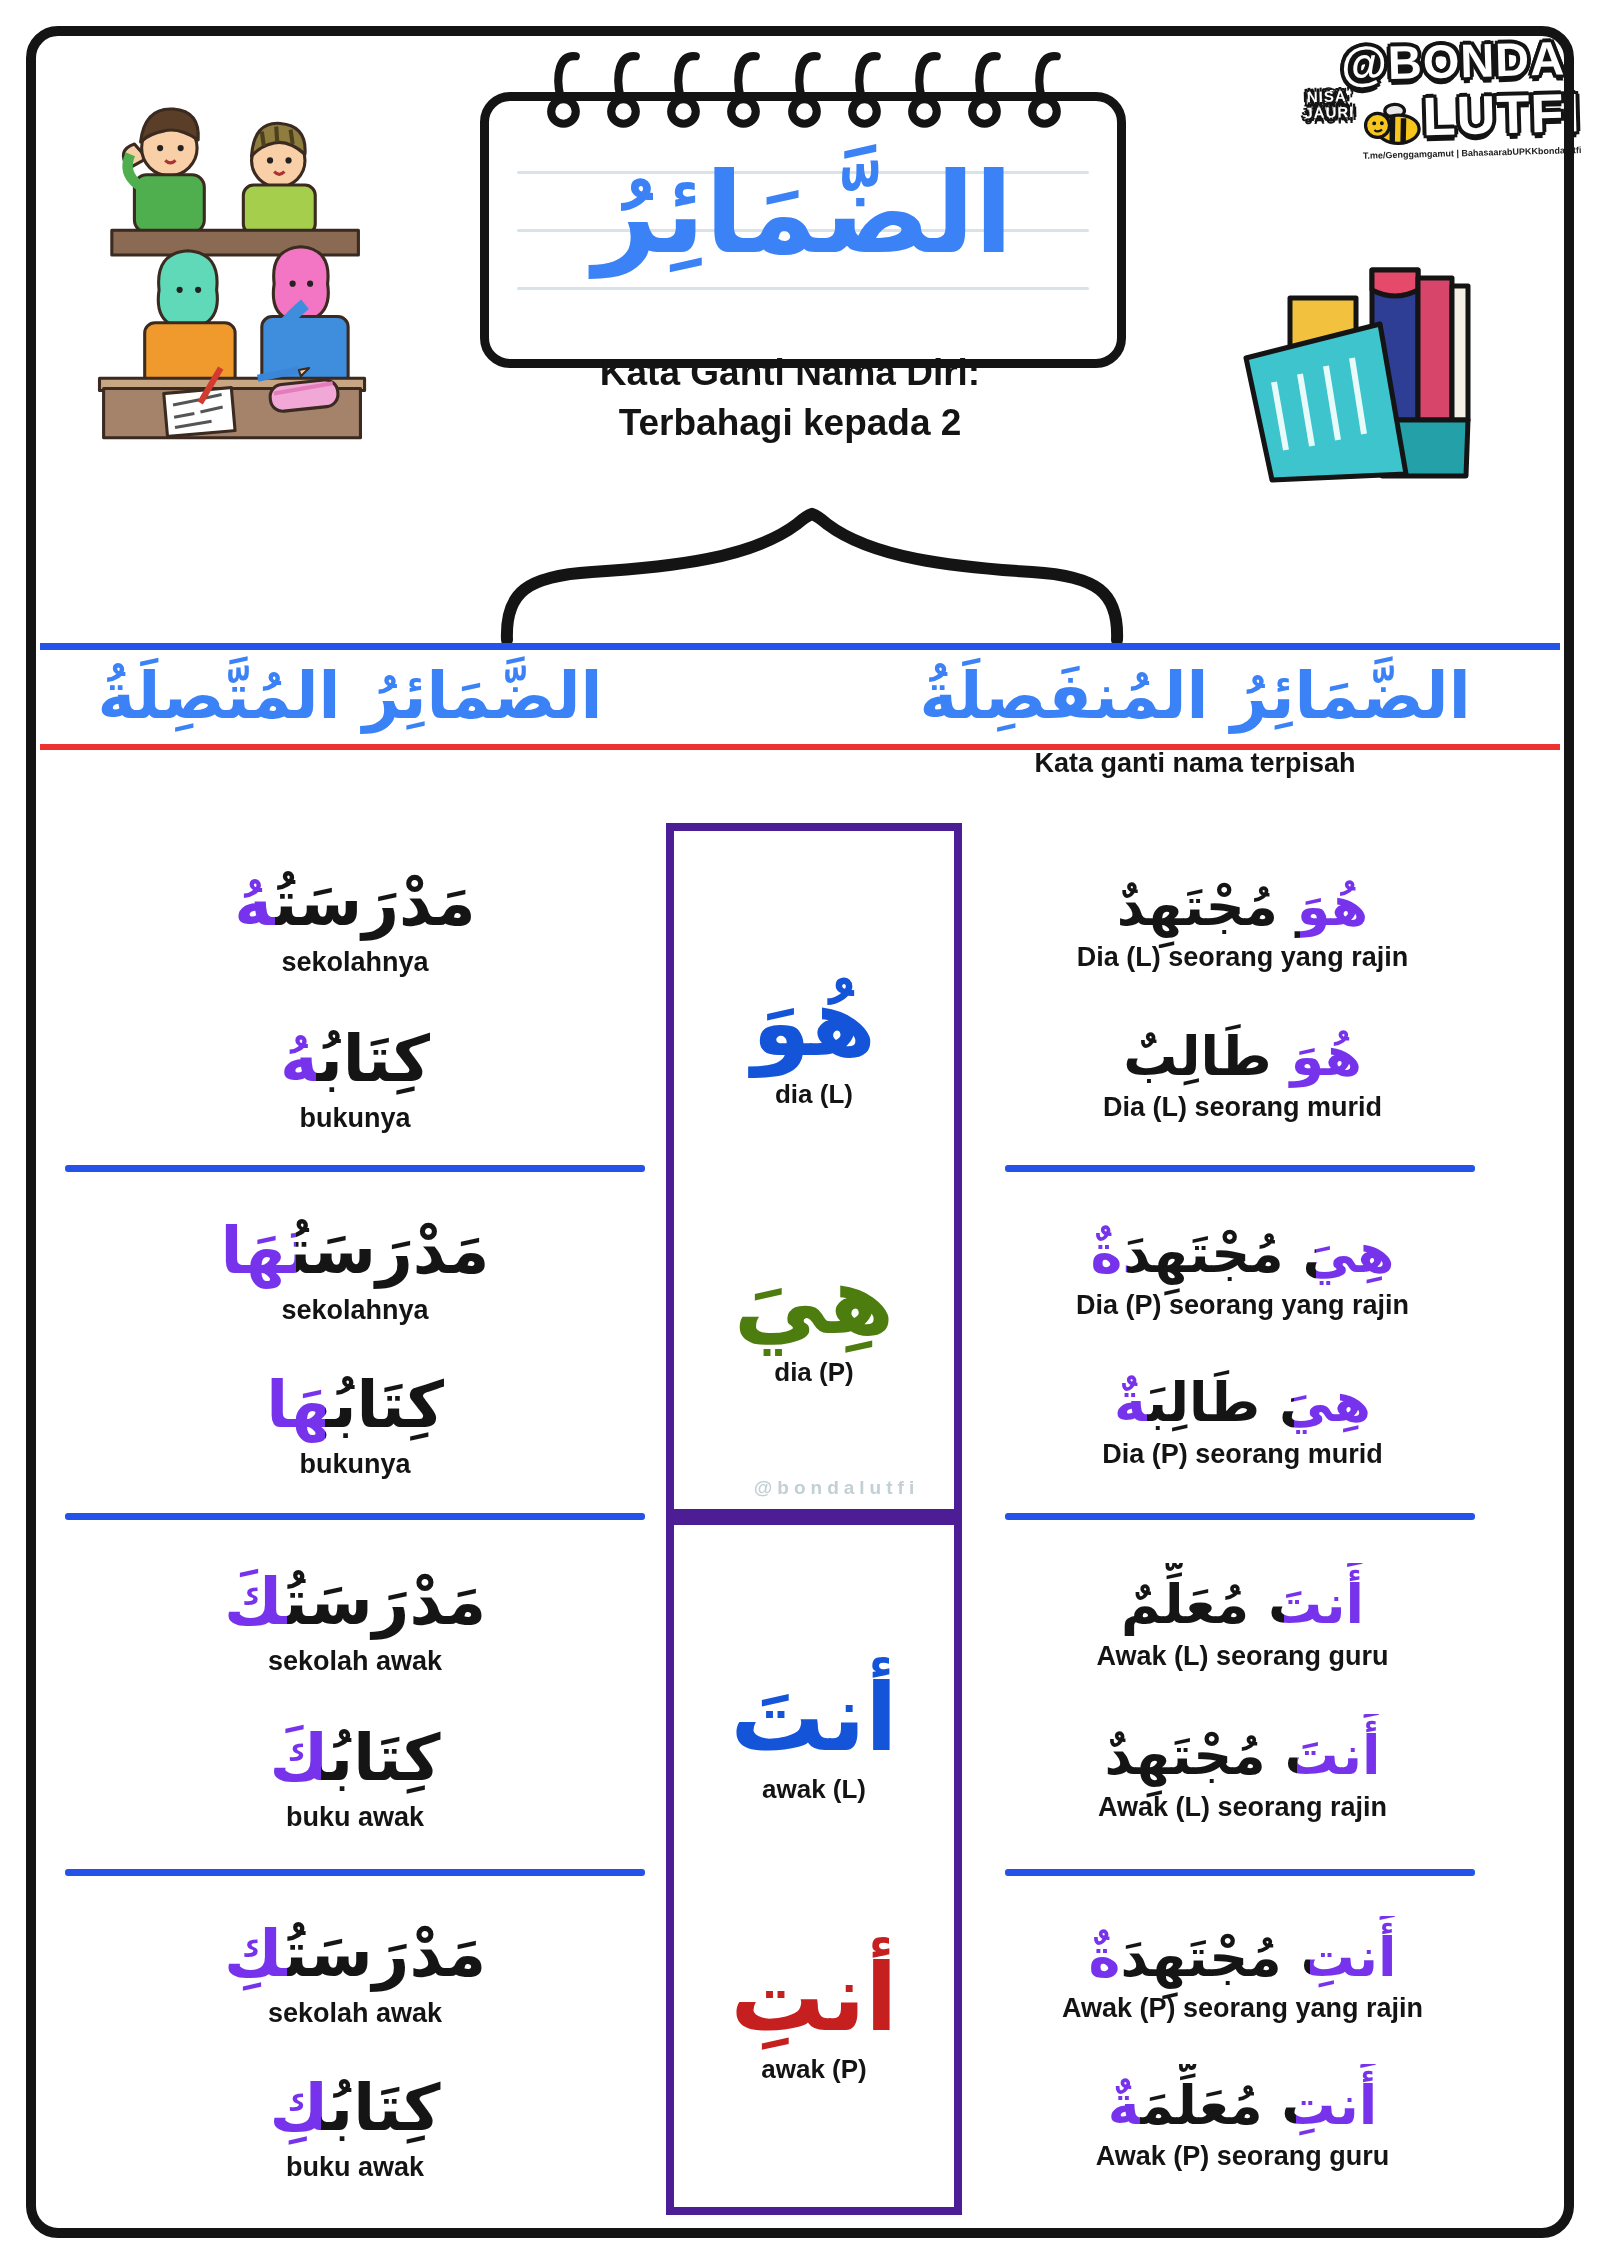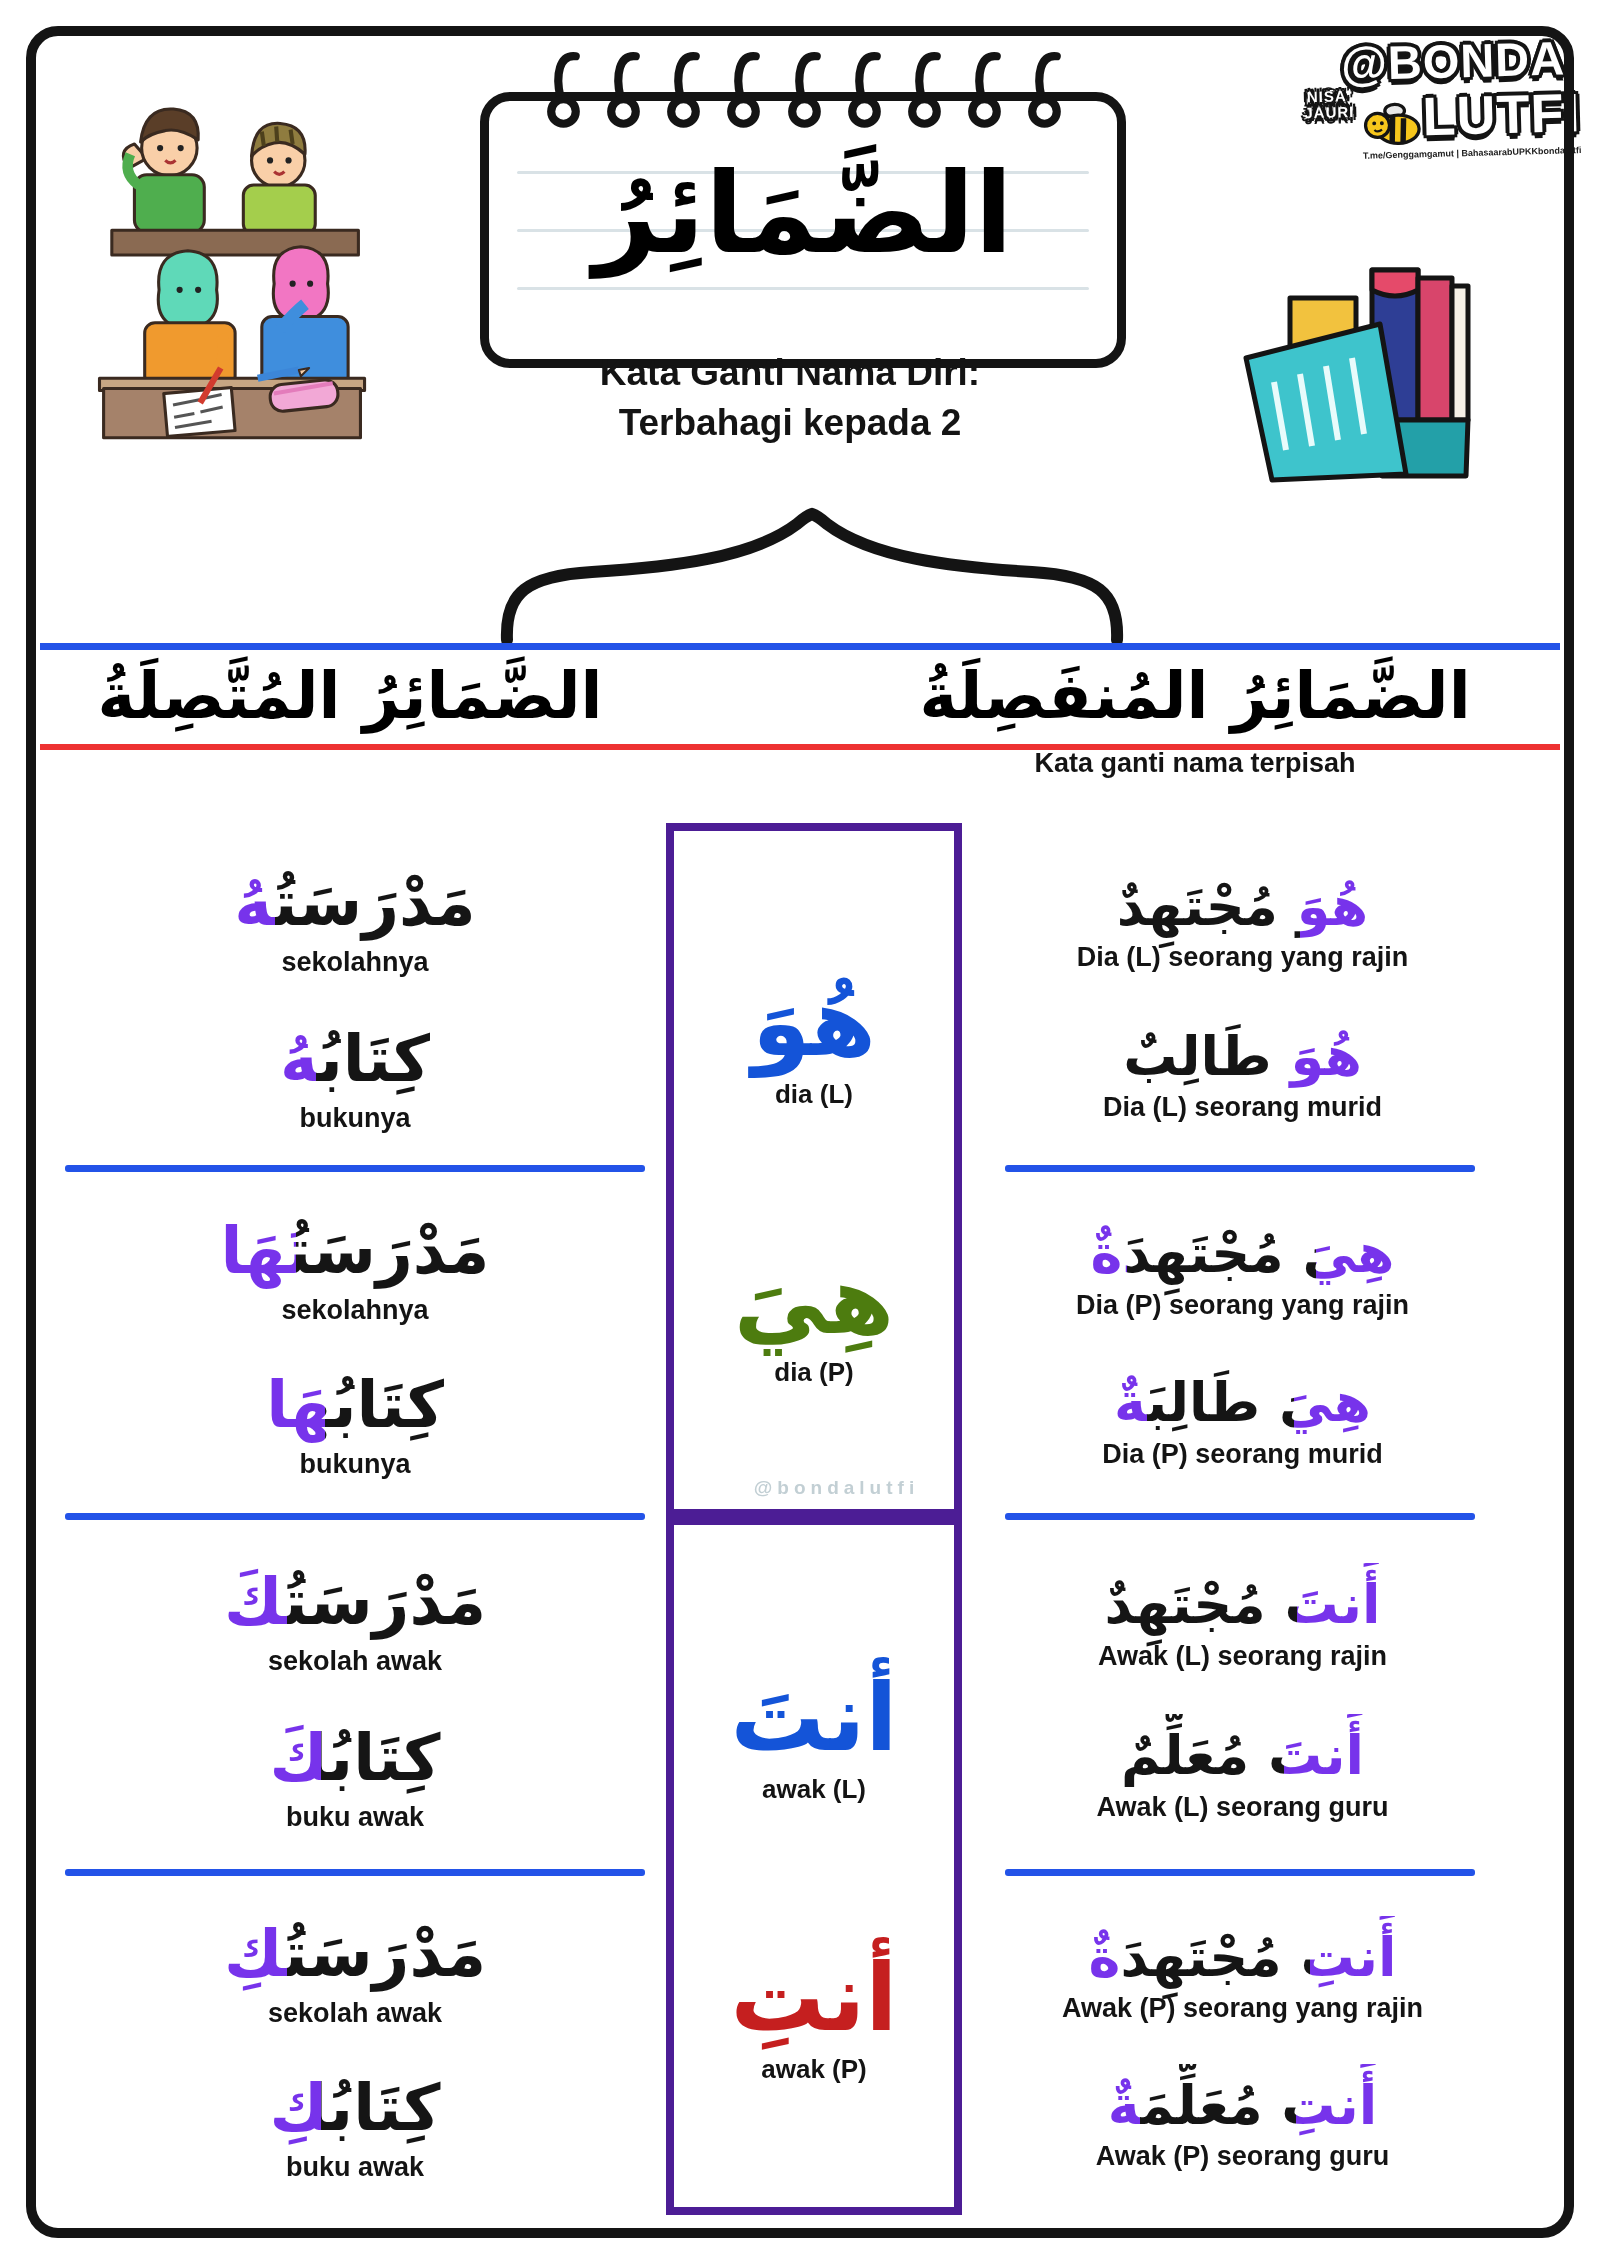--- a/index.html
+++ b/index.html
@@ -1,20 +1,20 @@
 <!DOCTYPE html>
 <html><head>
 <meta charset="utf-8">
 <style>
   html,body{margin:0;padding:0;background:#e8e8e8;}
   .poster{position:relative;width:1600px;height:2264px;background:#ffffff;overflow:hidden;
           font-family:"Liberation Sans",sans-serif;}
   .frame{position:absolute;inset:26px;border:10px solid #141414;border-radius:32px;}
 
-  .ar{font-family:"DejaVu Sans",sans-serif;font-weight:bold;color:#000000;direction:rtl;}
+  .ar{font-family:"DejaVu Sans",sans-serif;font-weight:bold;color:#3b82f6;direction:rtl;}
   .ms{font-family:"Liberation Sans",sans-serif;font-weight:bold;color:#141414;}
 
   
   .titlebox{position:absolute;left:480px;top:92px;width:628px;height:258px;background:#fff;
             border:9px solid #141414;border-radius:30px;}
   .rule{position:absolute;left:28px;right:28px;height:3px;background:#d9e2e6;border-radius:2px;}
   .title-ar{position:absolute;left:0;right:0;top:6px;text-align:center;font-size:112px;line-height:1.9;}
   .coils{position:absolute;left:545px;top:48px;width:520px;display:flex;gap:17px;justify-content:space-between;}
   .coil{width:39px;height:86px;}
 
@@ -279,26 +279,26 @@
       <div class="ar exword two-tone" dir="rtl" lang="ar" style="background-image: linear-gradient(to right, rgb(119, 51, 235) 0px, rgb(119, 51, 235) 24%, rgb(21, 21, 21) 24%, rgb(21, 21, 21) 100%, rgb(119, 51, 235) 100%, rgb(119, 51, 235) 100%); background-clip: text; color: transparent;">مَدْرَسَتُكَ</div>
       <div class="ms exlabel">sekolah awak</div>
     </div>
     <div class="ex">
       <div class="ar exword two-tone" dir="rtl" lang="ar" style="background-image: linear-gradient(to right, rgb(119, 51, 235) 0px, rgb(119, 51, 235) 30%, rgb(21, 21, 21) 30%, rgb(21, 21, 21) 100%, rgb(119, 51, 235) 100%, rgb(119, 51, 235) 100%); background-clip: text; color: transparent;">كِتَابُكَ</div>
       <div class="ms exlabel">buku awak</div>
     </div>
   </div>
   <div class="cell right" style="top:1520px;height:346px">
     <div class="ex">
+      <div class="ar exphrase two-tone" dir="rtl" lang="ar" style="background-image: linear-gradient(to right, rgb(119, 51, 235) 0px, rgb(119, 51, 235) 0%, rgb(21, 21, 21) 0%, rgb(21, 21, 21) 67%, rgb(119, 51, 235) 67%, rgb(119, 51, 235) 100%); background-clip: text; color: transparent;">أَنتَ مُعَلِّمٌ</div>
+      <div class="ms exlabel">Awak (L) seorang guru</div>
+    </div>
+    <div class="ex">
       <div class="ar exphrase two-tone" dir="rtl" lang="ar" style="background-image: linear-gradient(to right, rgb(119, 51, 235) 0px, rgb(119, 51, 235) 0%, rgb(21, 21, 21) 0%, rgb(21, 21, 21) 70%, rgb(119, 51, 235) 70%, rgb(119, 51, 235) 100%); background-clip: text; color: transparent;">أَنتَ مُجْتَهِدٌ</div>
       <div class="ms exlabel">Awak (L) seorang rajin</div>
-    </div>
-    <div class="ex">
-      <div class="ar exphrase two-tone" dir="rtl" lang="ar" style="background-image: linear-gradient(to right, rgb(119, 51, 235) 0px, rgb(119, 51, 235) 0%, rgb(21, 21, 21) 0%, rgb(21, 21, 21) 67%, rgb(119, 51, 235) 67%, rgb(119, 51, 235) 100%); background-clip: text; color: transparent;">أَنتَ مُعَلِّمٌ</div>
-      <div class="ms exlabel">Awak (L) seorang guru</div>
     </div>
   </div>
 
   <div class="divider" style="top:1869px;left:65px;width:580px"></div>
   <div class="divider" style="top:1869px;left:1005px;width:470px"></div>
 
   <div class="cell left" style="top:1876px;height:336px">
     <div class="ex">
       <div class="ar exword two-tone" dir="rtl" lang="ar" style="background-image: linear-gradient(to right, rgb(119, 51, 235) 0px, rgb(119, 51, 235) 24%, rgb(21, 21, 21) 24%, rgb(21, 21, 21) 100%, rgb(119, 51, 235) 100%, rgb(119, 51, 235) 100%); background-clip: text; color: transparent;">مَدْرَسَتُكِ</div>
       <div class="ms exlabel">sekolah awak</div>

